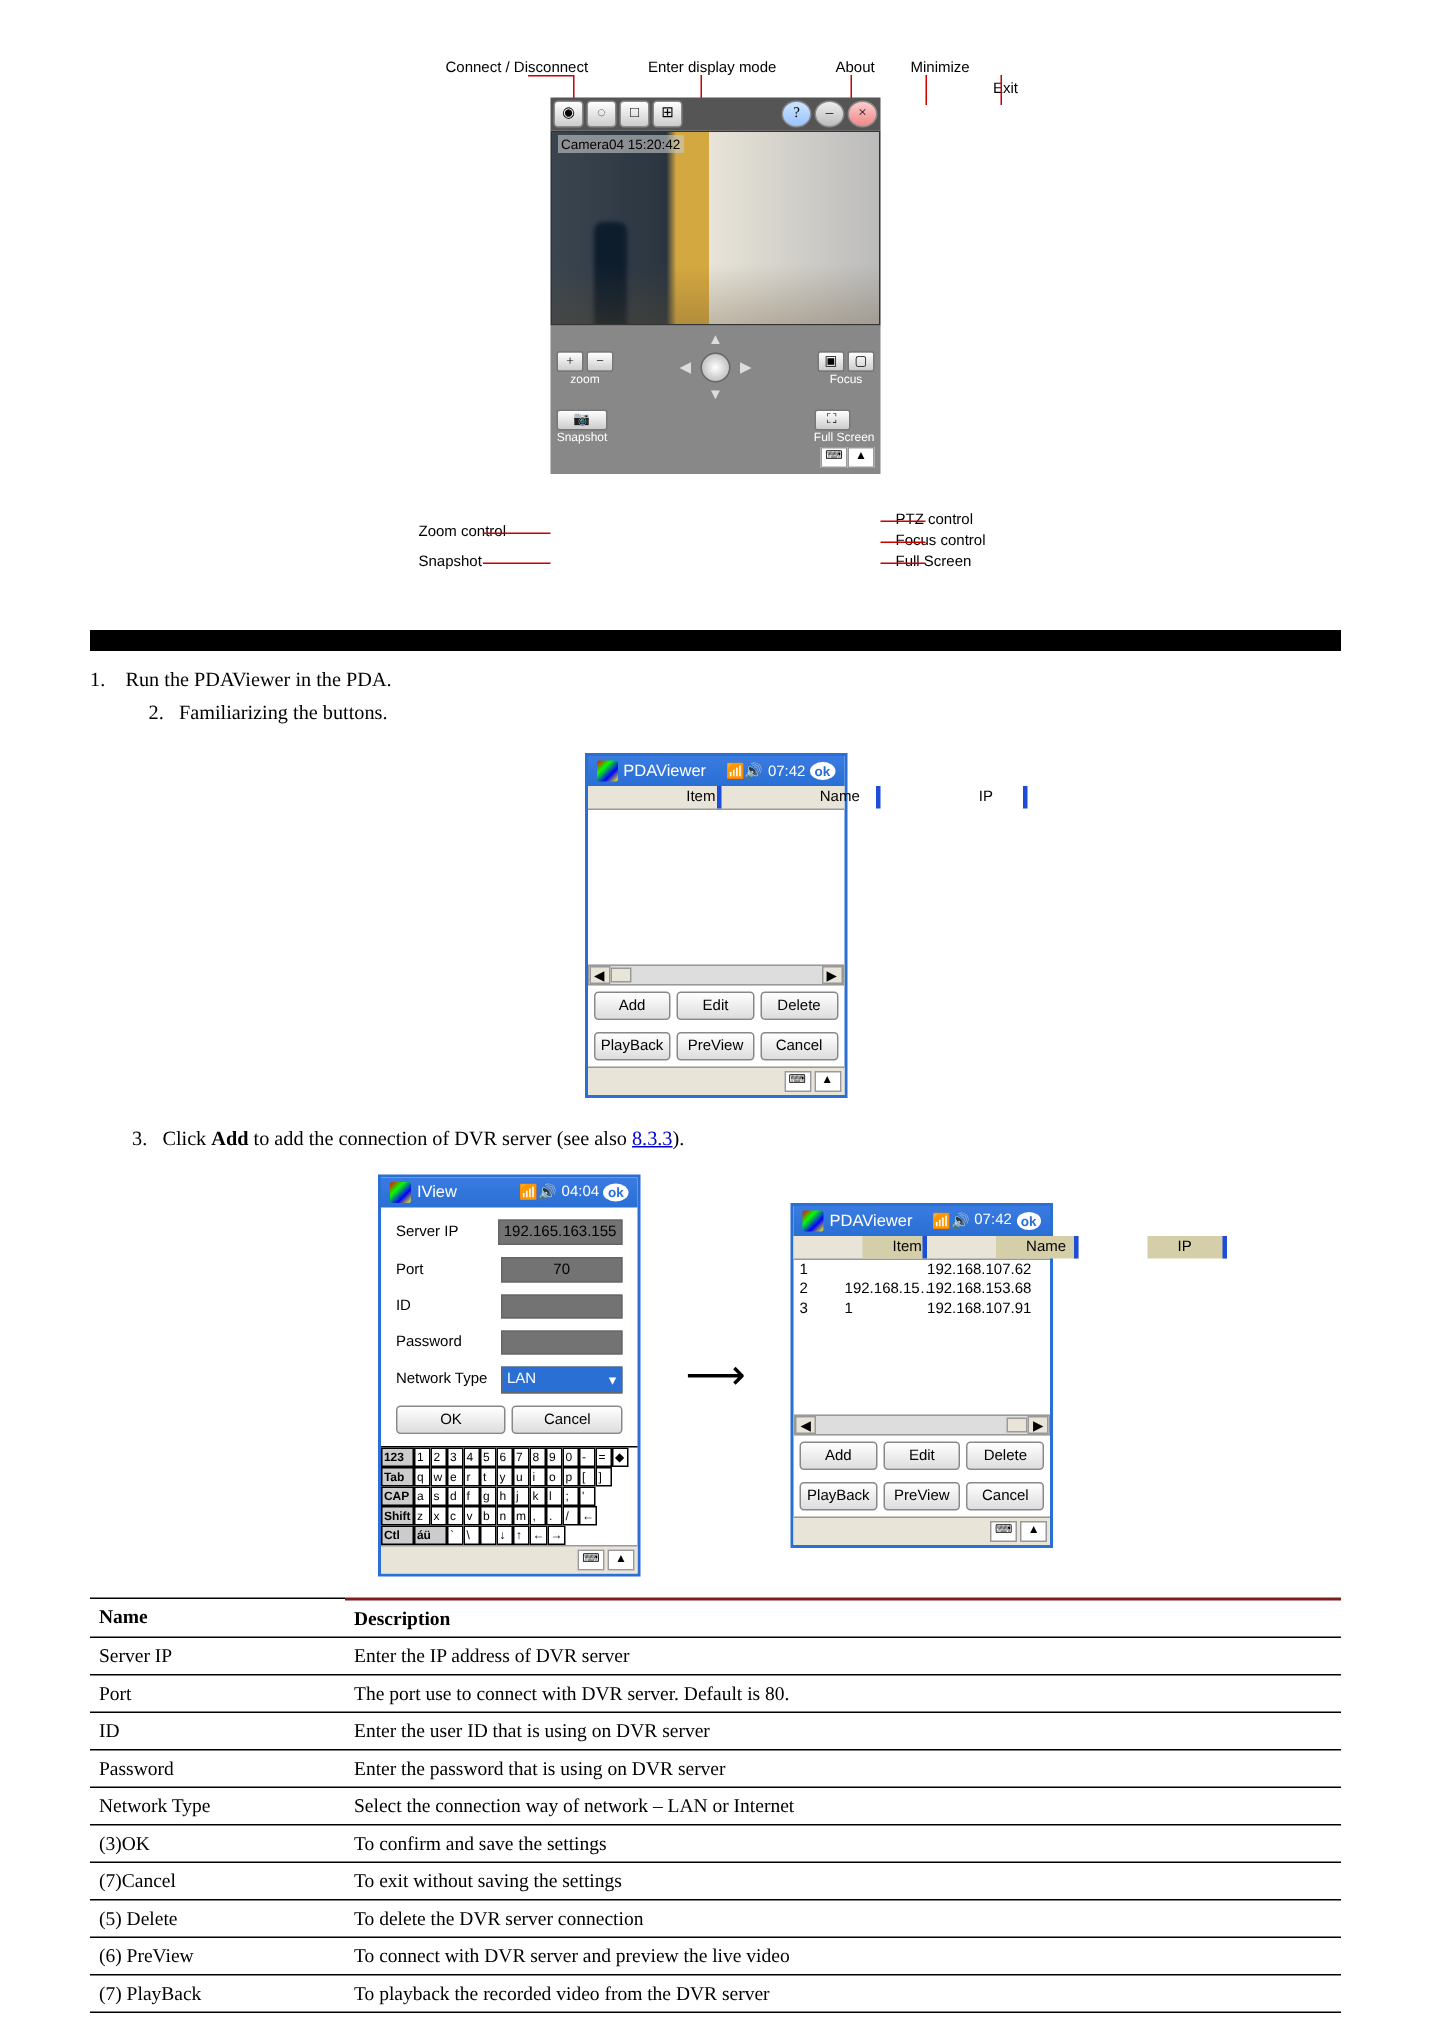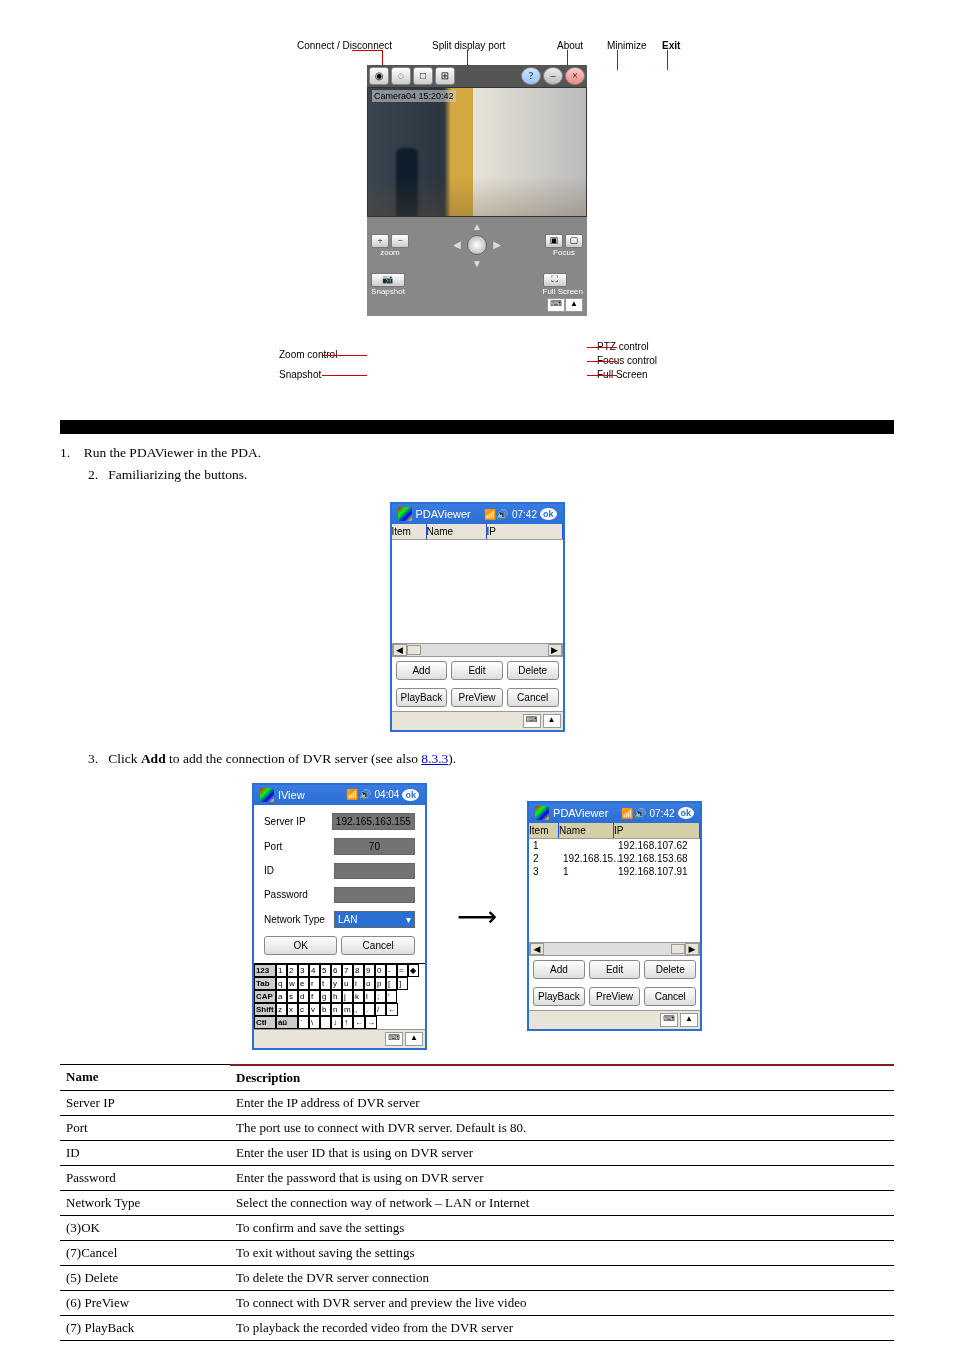--- a/index.html
+++ b/index.html
@@ -11,21 +11,21 @@
 .phone-screen { border: 2px solid #2a6fd4; background: #fff; display: flex; flex-direction: column; }
 .titlebar { background: linear-gradient(to bottom, #3a7be0, #2a6fd4); color: #fff; font-family: Tahoma, sans-serif; font-size: 11px; padding: 3px 6px; display: flex; align-items: center; justify-content: space-between; }
 .titlebar-left { display: flex; align-items: center; gap: 4px; }
 .win-icon { width: 14px; height: 14px; background: linear-gradient(135deg, #f00, #0f0, #00f, #ff0); border-radius: 2px; }
 .titlebar-right { display: flex; align-items: center; gap: 3px; font-size: 10px; }
 .ok-btn { background: #fff; color: #2a6fd4; border-radius: 50%; padding: 1px 3px; font-size: 9px; font-weight: bold; display: inline-block; }
 .signal-icon { font-size: 10px; }
 .btn-row { display: flex; gap: 4px; padding: 4px; }
 .pbtn { flex: 1; border: 1px solid #888; background: linear-gradient(#fff,#ddd); font-family: Tahoma, sans-serif; font-size: 10px; padding: 3px 0; text-align: center; border-radius: 3px; }
 .table-hdr { display: flex; background: #e8e4d8; border-bottom: 1px solid #999; font-family: Tahoma, sans-serif; font-size: 10px; }
-.table-hdr div { padding: 2px 0; border-right: 1px solid #1d4ed8; }
+.table-hdr div { padding: 2px 20px; border-right: 3px solid #1d4ed8; margin-left: 46px; }
 .table-body { flex: 1; min-height: 100px; font-family: Tahoma, sans-serif; font-size: 10px; }
 .table-row { display: flex; }
 .table-row div { padding: 1px 4px; }
 .scroll-bar { height: 14px; background: #ddd; border: 1px solid #999; display: flex; align-items: center; justify-content: space-between; font-size: 9px; }
 .sb-arrow { width: 14px; text-align: center; background: #e8e4d8; border: 1px solid #999; }
 .sb-thumb { height: 10px; width: 14px; background: #e8e4d8; border: 1px solid #999; }
 .bottom-bar { background: #e8e4d8; border-top: 1px solid #999; display: flex; justify-content: flex-end; padding: 2px; gap: 2px; }
 .kb-icon { width: 18px; height: 14px; border: 1px solid #999; background: #fff; font-size: 8px; text-align: center; }
 .form-area { padding: 8px 10px; font-family: Tahoma, sans-serif; font-size: 10px; }
 .form-row { display: flex; align-items: center; margin-bottom: 8px; }
@@ -75,24 +75,24 @@
 </style>
 </head>
 <body>
 
 <div class="page">
 
   <div class="topzone">
     <div class="image-group" style="width:420px; height:360px;">
 
       <span class="callout-label" style="top:0; left:30px;">Connect / Disconnect</span>
-      <span class="callout-label" style="top:0; left:165px;">Split display port</span>
+      <span class="callout-label" style="top:0; left:165px;">Enter display mode</span>
       <span class="callout-label" style="top:0; left:290px;">About</span>
       <span class="callout-label" style="top:0; left:340px;">Minimize</span>
-      <span class="callout-label" style="top:0; left:395px;font-weight:bold;">Exit</span>
+      <span class="callout-label" style="top:14px; left:395px;">Exit</span>
 
       <div class="callout-line" style="top:10px; left:85px; width:30px; height:1px;"></div>
       <div class="callout-line" style="top:10px; left:115px; width:1px; height:20px;"></div>
       <div class="callout-line" style="top:10px; left:200px; width:1px; height:20px;"></div>
       <div class="callout-line" style="top:10px; left:300px; width:1px; height:20px;"></div>
       <div class="callout-line" style="top:10px; left:350px; width:1px; height:20px;"></div>
       <div class="callout-line" style="top:10px; left:400px; width:1px; height:20px;"></div>
 
       <div class="camera-view" style="position:absolute; top:25px; left:100px;">
         <div class="cam-toolbar">
@@ -164,21 +164,21 @@
       <div class="callout-line" style="bottom:24px; left:55px; width:45px; height:1px;"></div>
       <div class="callout-line" style="bottom:52px; right:70px; width:30px; height:1px;"></div>
       <div class="callout-line" style="bottom:38px; right:70px; width:30px; height:1px;"></div>
       <div class="callout-line" style="bottom:24px; right:70px; width:30px; height:1px;"></div>
     </div>
   </div>
 
   <div class="section-divider"></div>
 
   <p class="body-text"><span>1.</span> &nbsp;&nbsp; <span>Run the PDAViewer in the PDA.</span></p>
-  <p class="body-text" style="margin-left:28px;">2. &nbsp; Familiarizing the buttons.</p>
+  <p class="body-text" style="margin-left:39px;">2. &nbsp; Familiarizing the buttons.</p>
 
   <div class="midzone">
     <div class="phone-screen" style="width:175px; height:230px;">
       <div class="titlebar">
         <div class="titlebar-left">
             <span class="win-icon"></span>
             <span>PDAViewer</span>
           </div>
         <div class="titlebar-right">
             <span class="signal-icon">📶🔊</span>

